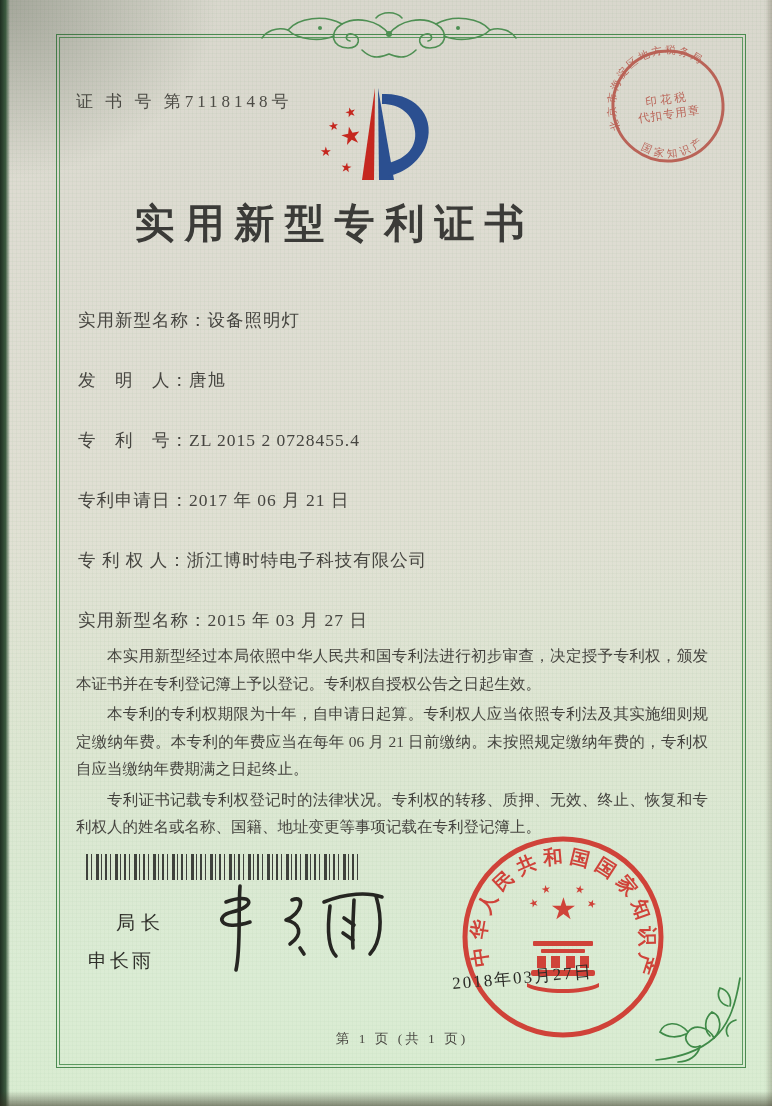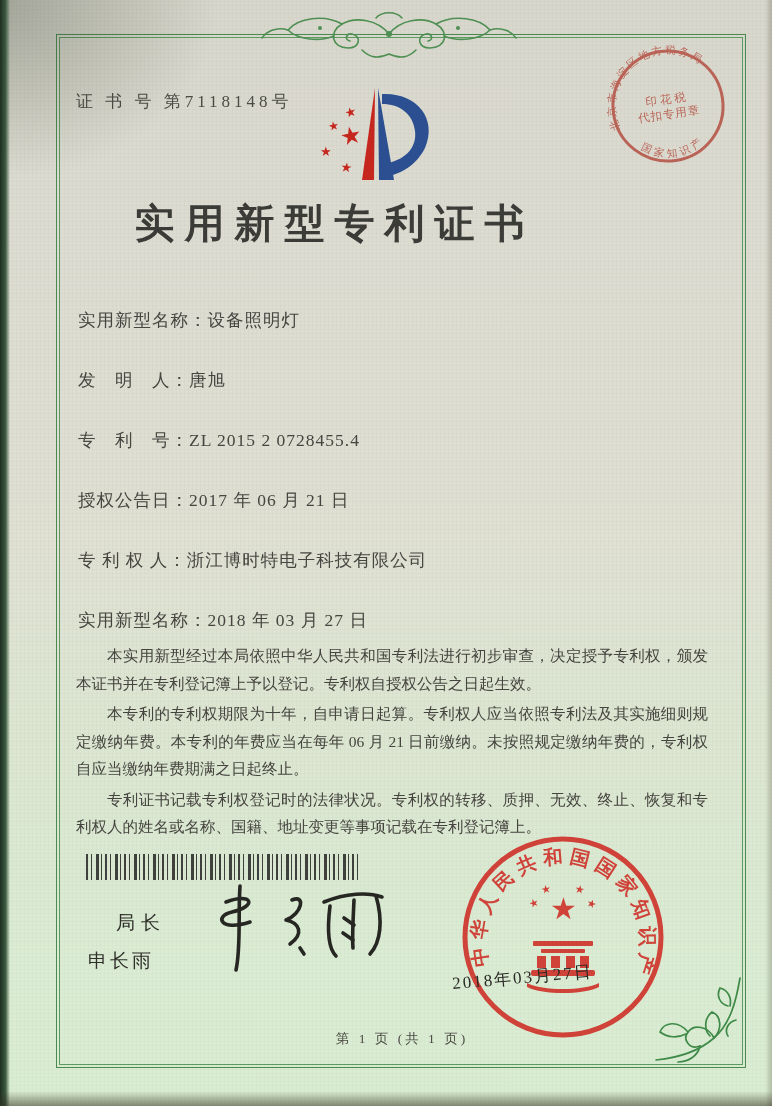--- a/index.html
+++ b/index.html
@@ -113,27 +113,27 @@
     <div class="field-row">
       <span class="lab">实用新型名称：</span><span>设备照明灯</span>
     </div>
     <div class="field-row">
       <span class="lab">发　明　人：</span><span>唐旭</span>
     </div>
     <div class="field-row">
       <span class="lab">专　利　号：</span><span>ZL 2015 2 0728455.4</span>
     </div>
     <div class="field-row">
-      <span class="lab">授权公告日：</span><span>2017 年 06 月 21 日</span>
+      <span class="lab">专利申请日：</span><span>2017 年 06 月 21 日</span>
     </div>
     <div class="field-row">
       <span class="lab">专 利 权 人：</span><span>浙江博时特电子科技有限公司</span>
     </div>
     <div class="field-row">
-      <span class="lab">实用新型名称：</span><span>2018 年 03 月 27 日</span>
+      <span class="lab">实用新型名称：</span><span>2015 年 03 月 27 日</span>
     </div>
   </div>
 
   <div class="body-text">
     <p>本实用新型经过本局依照中华人民共和国专利法进行初步审查，决定授予专利权，颁发本证书并在专利登记簿上予以登记。专利权自授权公告之日起生效。</p>
     <p>本专利的专利权期限为十年，自申请日起算。专利权人应当依照专利法及其实施细则规定缴纳年费。本专利的年费应当在每年 06 月 21 日前缴纳。未按照规定缴纳年费的，专利权自应当缴纳年费期满之日起终止。</p>
     <p>专利证书记载专利权登记时的法律状况。专利权的转移、质押、无效、终止、恢复和专利权人的姓名或名称、国籍、地址变更等事项记载在专利登记簿上。</p>
   </div>
 
   <div class="barcode"></div>

